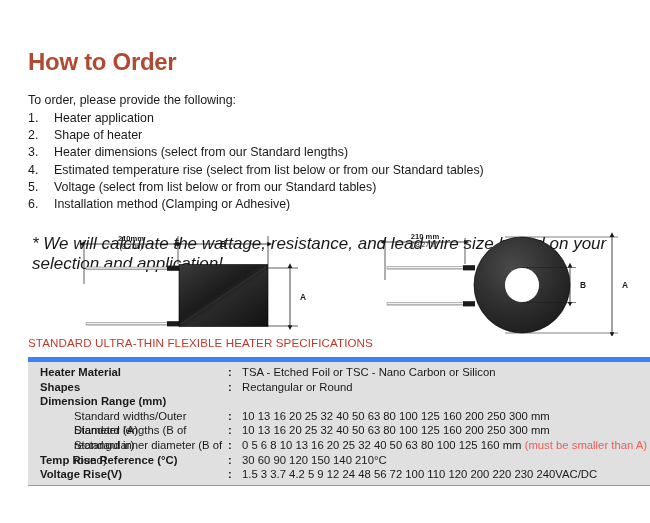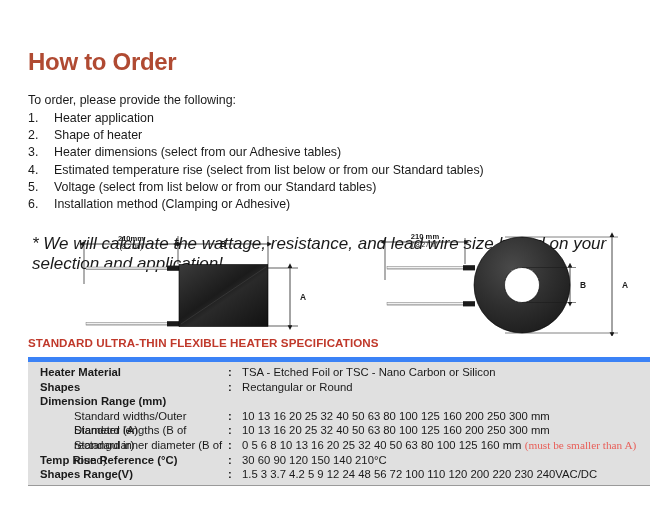--- a/index.html
+++ b/index.html
@@ -75,21 +75,21 @@
   .diagram-svg {
     display: block;
   }
 
   
   .spec-heading {
     position: absolute;
     left: 28px;
     top: 336px;
     font-size: 11.6px;
-    font-weight: bold;
+    font-weight: normal;
     color: #c0392b;
     letter-spacing: 0.1px;
   }
   .spec-table {
     position: absolute;
     left: 28px;
     top: 357px;
     width: 628px;
     background: #e0e0e0;
     border-top: 5px solid #3b82f6;
@@ -119,42 +119,41 @@
     flex: 0 0 14px;
     width: 14px;
     font-weight: bold;
   }
   .spec-value {
     flex: 1 1 auto;
     white-space: nowrap;
   }
   .spec-note {
     color: #e8605a;
-    font-family: Liberation Serif, serif;
   }
 </style>
 </head>
 <body>
 
 <div class="page-title" style="color: rgb(176, 74, 50);">How to Order</div>
 
 <div class="intro">To order, please provide the following:</div>
 
 <div class="order-list">
   <div class="order-row">
     <span class="order-num">1.</span>
     <span class="order-text">Heater application</span>
   </div>
   <div class="order-row">
     <span class="order-num">2.</span>
     <span class="order-text">Shape of heater</span>
   </div>
   <div class="order-row">
     <span class="order-num">3.</span>
-    <span class="order-text">Heater dimensions (select from our Adhesive tables)</span>
+    <span class="order-text">Heater dimensions (select from our Standard lengths)</span>
   </div>
   <div class="order-row">
     <span class="order-num">4.</span>
     <span class="order-text">Estimated temperature rise (select from list below or from our Standard tables)</span>
   </div>
   <div class="order-row">
     <span class="order-num">5.</span>
     <span class="order-text">Voltage (select from list below or from our Standard tables)</span>
   </div>
   <div class="order-row">
@@ -292,18 +291,18 @@
     <span class="spec-value"><span>0  5  6  8  10  13  16  20  25  32  40  50  63  80  100  125  160 mm </span><span class="spec-note">(must be smaller than A)</span></span>
   </div>
 
   <div class="spec-row">
     <span class="spec-label">Temp Rise Reference (°C)</span>
     <span class="spec-colon">:</span>
     <span class="spec-value">30  60  90  120  150  140  210°C</span>
   </div>
 
   <div class="spec-row">
-    <span class="spec-label">Shapes Range(V)</span>
+    <span class="spec-label">Voltage Rise(V)</span>
     <span class="spec-colon">:</span>
     <span class="spec-value">1.5  3  3.7  4.2  5  9  12  24  48  56  72  100  110  120  200  220  230  240VAC/DC</span>
   </div>
 
 </div>
 
 </body></html>

